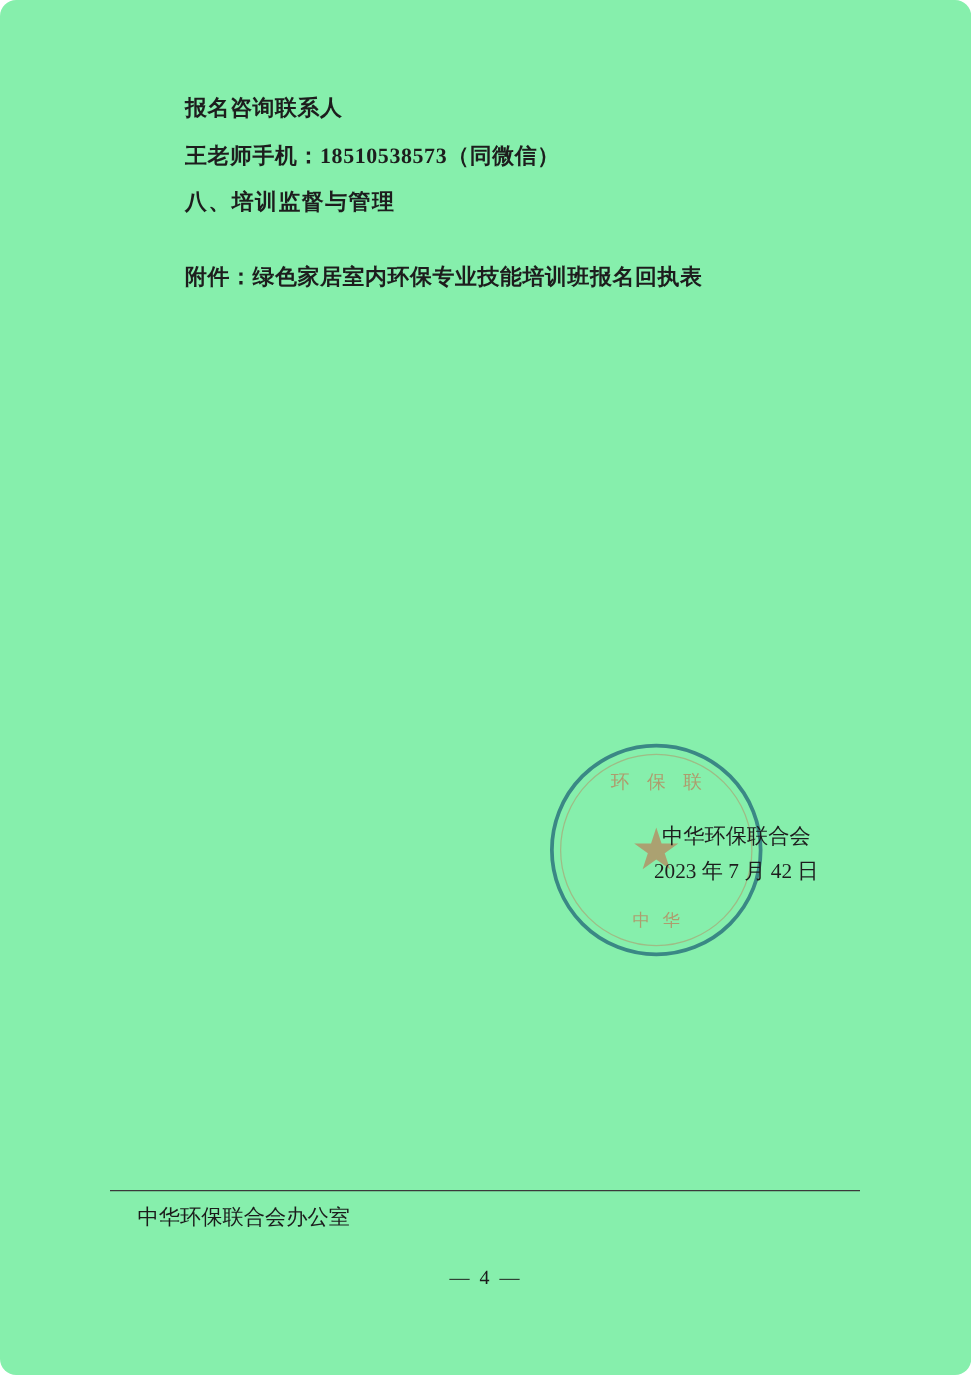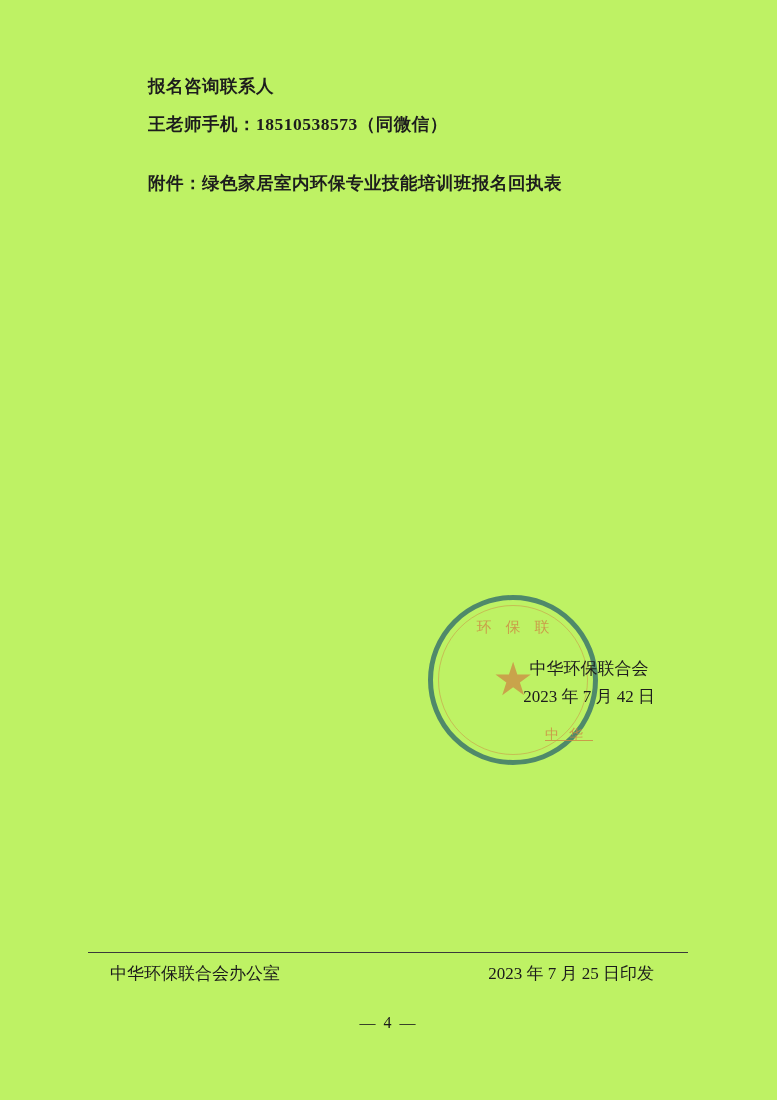--- a/index.html
+++ b/index.html
@@ -11,21 +11,22 @@
     height: 1100px;
     background: #ffffff;
     font-family: "Liberation Serif", serif;
     color: #1b1b1b;
     overflow: hidden;
   }
   .page {
     position: relative;
     width: 777px;
     height: 1100px;
-    background: #bef264;
+    background: #86efac;
+    border-radius: 13px;
   }
   .content {
     position: absolute;
     left: 148px;
     top: 78px;
     width: 520px;
   }
   .line {
     font-size: 17.5px;
     line-height: 1;
@@ -40,25 +41,25 @@
   }
   .line.spaced {
     letter-spacing: 1.2px;
   }
   .gap-before {
     margin-top: 42px;
   }
   
   .seal {
     position: absolute;
-    left: 428px;
+    left: 440px;
     top: 595px;
     width: 170px;
     height: 170px;
-    border: 5px solid #0c4a6e;
+    border: 3px solid #0c4a6e;
     border-radius: 50%;
     opacity: 0.62;
     box-sizing: border-box;
   }
   .seal-inner {
     position: absolute;
     inset: 5px;
     border: 1px solid #d6492f;
     border-radius: 50%;
     opacity: 0.5;
@@ -83,27 +84,26 @@
     font-size: 15px;
     letter-spacing: 14px;
     text-indent: 14px;
     opacity: 0.8;
   }
   .seal-text-bottom {
     position: absolute;
     left: 0;
     bottom: 16px;
     width: 100%;
-    text-align: right;
+    text-align: center;
     color: #d6492f;
     font-size: 14px;
     letter-spacing: 10px;
     text-indent: 10px;
     opacity: 0.8;
-    text-decoration: underline;
   }
   .sign-block {
     position: absolute;
     left: 440px;
     top: 655px;
     width: 210px;
     text-align: center;
     padding-left: 44px;
   }
   .sign-line {
@@ -151,35 +151,35 @@
   }
 </style>
 </head>
 <body>
 
 <div class="page">
 
   <div class="content">
     <div class="line bold">报名咨询联系人</div>
     <div class="line">王老师手机：18510538573（同微信）</div>
+    <div class="line spaced">八、培训监督与管理</div>
     <div class="line gap-before">附件：绿色家居室内环保专业技能培训班报名回执表</div>
   </div>
 
   <div class="seal">
     <div class="seal-inner"></div>
     <div class="seal-text-top">环保联</div>
     <div class="seal-star">★</div>
     <div class="seal-text-bottom">中华</div>
   </div>
 
   <div class="sign-block">
     <div class="sign-line">中华环保联合会</div>
     <div class="sign-line">2023 年 7 月 42 日</div>
   </div>
 
   <div class="footer-rule"></div>
   <div class="footer-row">
     <div class="footer-left">中华环保联合会办公室</div>
-    <div class="footer-right">2023 年 7 月 25 日印发</div>
   </div>
   <div class="page-number">— 4 —</div>
 
 </div>
 
 </body></html>

